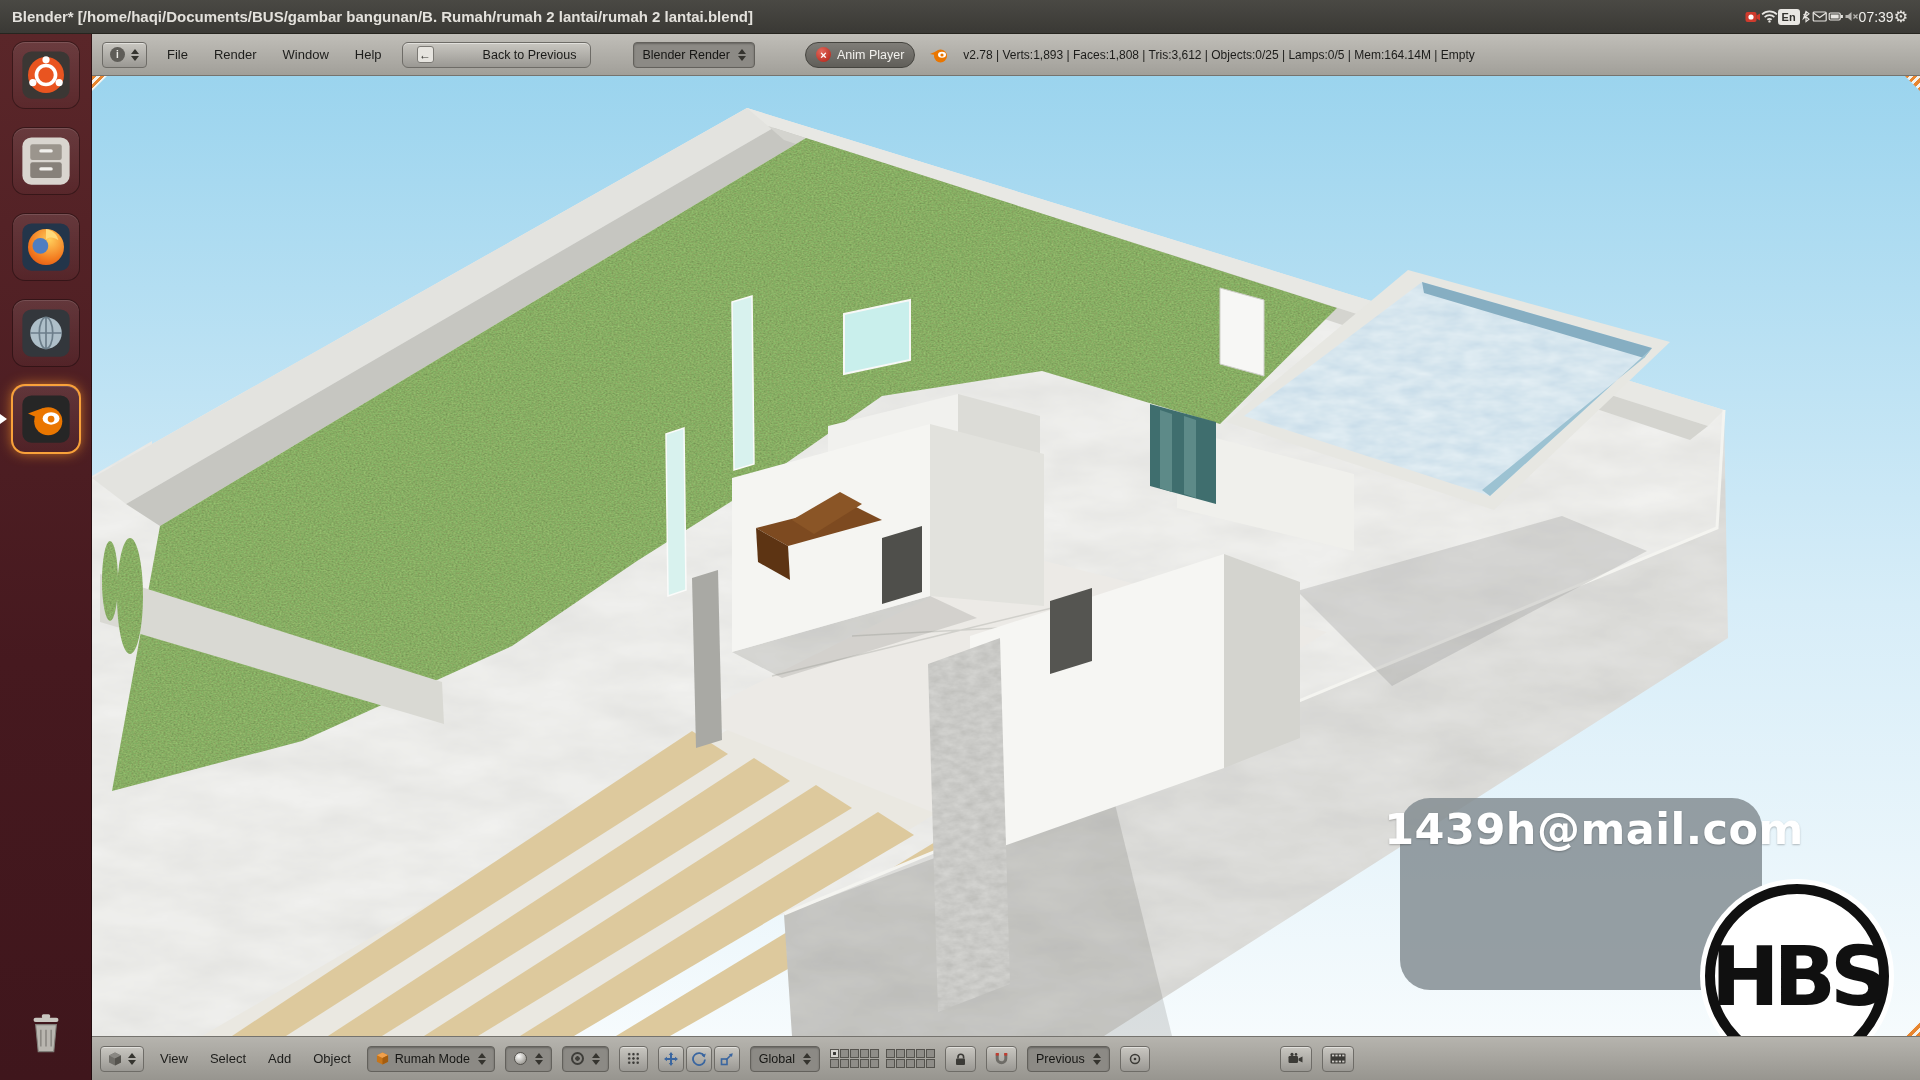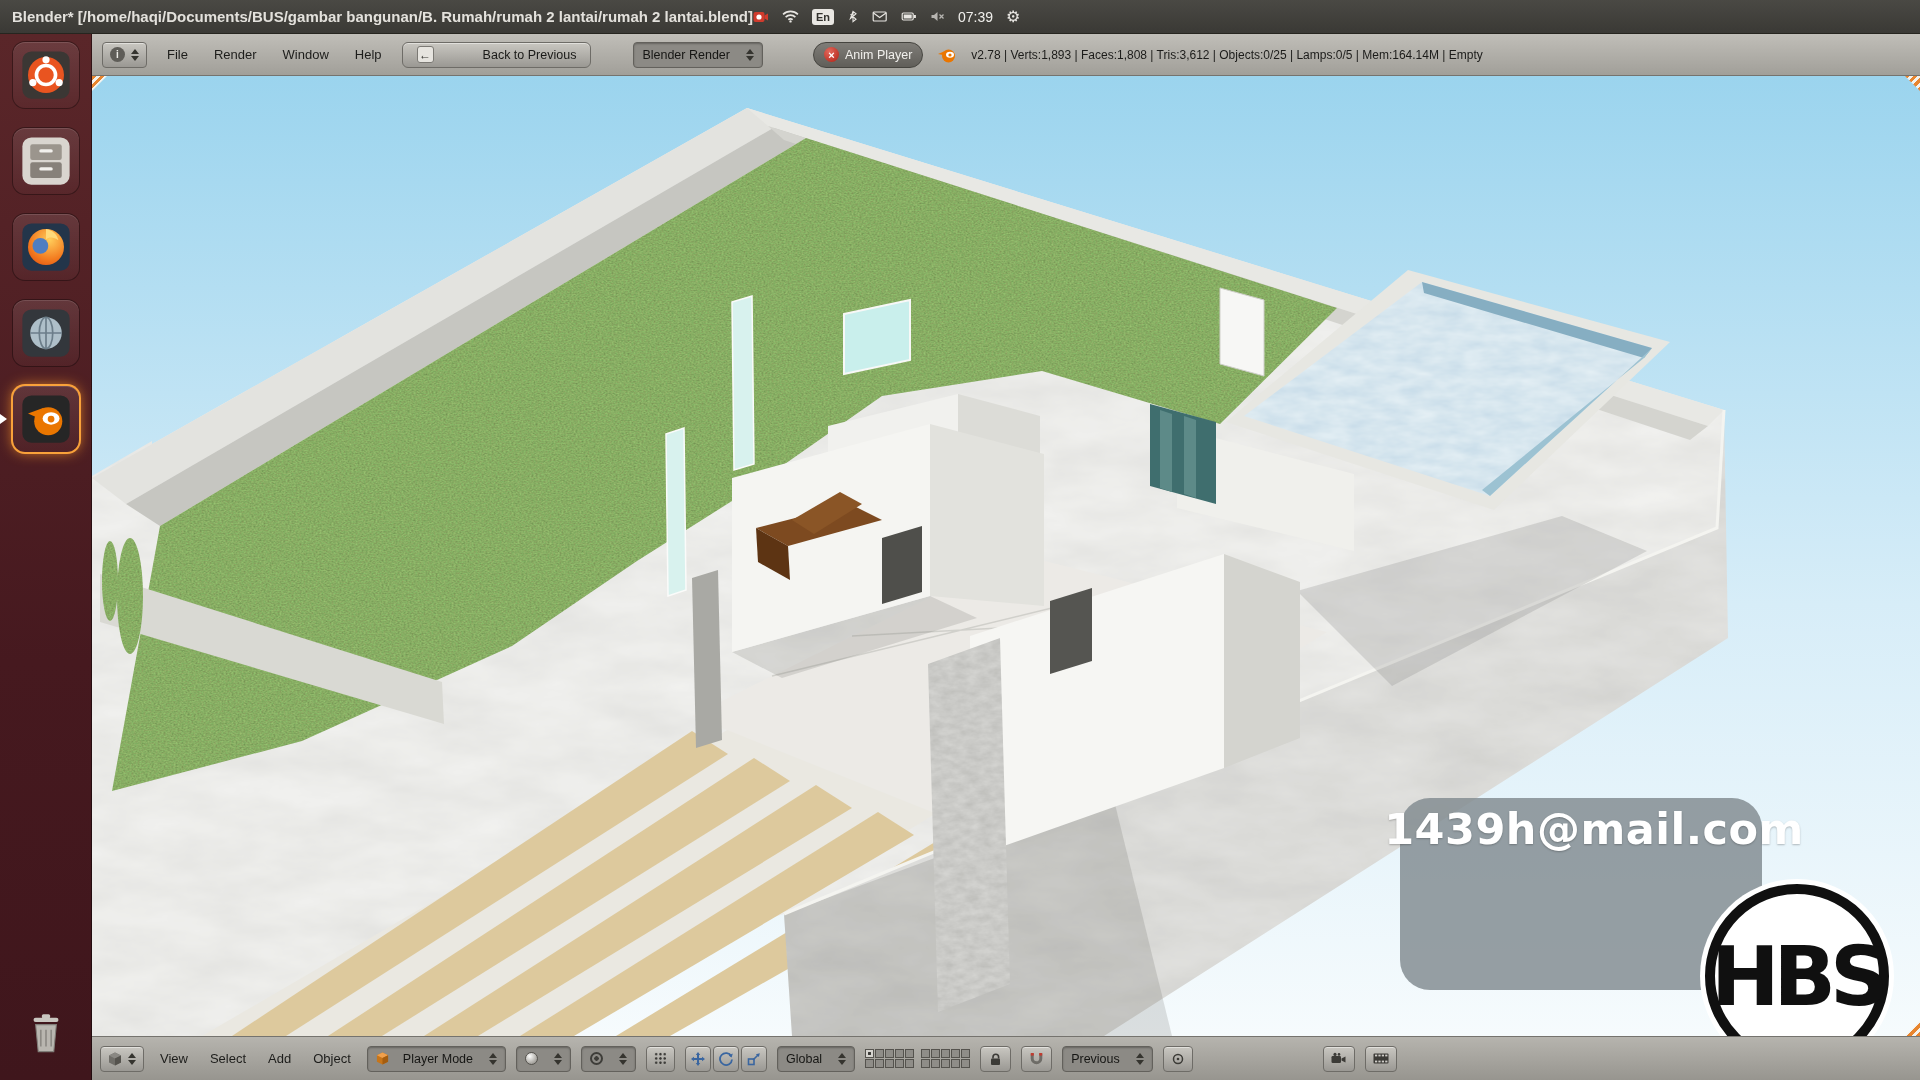--- a/index.html
+++ b/index.html
@@ -3,25 +3,25 @@
 <meta charset="utf-8">
 <style>
   html,body{margin:0;padding:0;background:#222;}
   *{box-sizing:border-box;}
   #screen{position:relative;width:1920px;height:1080px;overflow:hidden;
           font-family:"Liberation Sans",sans-serif;background:#000;user-select:none;}
 
   
   .topbar{position:absolute;left:0;top:0;width:1920px;height:34px;
           background:linear-gradient(#4a4944,#3a3935);
-          display:flex;align-items:center;
+          display:flex;align-items:center;justify-content:space-between;
           padding:0 12px;border-bottom:1px solid #26251f;}
   .topbar .title{color:#e3e1dc;font-size:15px;font-weight:bold;white-space:nowrap;
                  overflow:hidden;text-overflow:ellipsis;max-width:1300px;}
-  .tray{display:flex;align-items:center;gap:13px;}
+  .tray{display:flex;align-items:center;}
   .tray svg{display:block;}
   .kbd-box{background:#e9e7e3;color:#33322e;font-size:11px;font-weight:bold;
            border-radius:3px;padding:1px 4px;line-height:14px;}
   .time{color:#f0efec;font-size:14px;}
   .gear{color:#e8e6e2;font-size:16px;line-height:1;}
 
   
   .launcher{position:absolute;left:0;top:34px;width:92px;height:1046px;
             background:linear-gradient(180deg,#5a2629,#46191f 60%,#3f161c);
             border-right:1px solid rgba(0,0,0,.45);
@@ -43,21 +43,21 @@
   .bheader{height:42px;background:linear-gradient(#c0beb8,#a19f99);
            border-bottom:1px solid #75736e;display:flex;align-items:center;
            gap:14px;padding:0 10px;flex:none;}
   .vheader{height:44px;background:linear-gradient(#b6b4ae,#97958f);
            border-top:1px solid #75736e;display:flex;align-items:center;
            gap:10px;padding:0 8px;flex:none;}
   .menu{font-size:13px;color:#1d1d1b;padding:0 6px;cursor:default;text-align:center;}
   .hbtn{display:flex;align-items:center;gap:4px;height:26px;padding:0 7px;border-radius:4px;
         background:linear-gradient(#c9c7c1,#9a9893);border:1px solid #6e6c67;
         box-shadow:inset 0 1px 0 rgba(255,255,255,.45);}
-  .dropdown{display:flex;align-items:center;gap:14px;height:26px;padding:0 8px;border-radius:4px;
+  .dropdown{display:flex;align-items:center;gap:6px;height:26px;padding:0 8px;border-radius:4px;
         background:#8c8a85;border:1px solid #63615c;color:#161614;font-size:12.5px;
         box-shadow:inset 0 1px 2px rgba(0,0,0,.28);}
   .btn-dark{display:flex;align-items:center;gap:6px;height:26px;padding:0 10px;border-radius:13px;
         background:linear-gradient(#7f7d78,#605e59);border:1px solid #45443f;
         color:#f1f0ed;font-size:12.5px;}
   .dd{display:flex;flex-direction:column;align-items:center;margin-left:2px;}
   .dd .tu{width:0;height:0;border-left:4px solid transparent;border-right:4px solid transparent;
           border-bottom:5px solid #35342f;}
   .dd .td{width:0;height:0;border-left:4px solid transparent;border-right:4px solid transparent;
           border-top:5px solid #35342f;margin-top:2px;}
@@ -399,21 +399,21 @@
       <span class="menu">Select</span>
       <span class="menu">Add</span>
       <span class="menu">Object</span>
 
       <div class="dropdown">
         <svg width="13" height="13" viewBox="0 0 14 14">
           <path d="M7 0.5 13 3.5 13 10.5 7 13.5 1 10.5 1 3.5Z" fill="#c77519"></path>
           <path d="M1 3.5 7 6.5 13 3.5 7 0.5Z" fill="#f0a04c"></path>
           <path d="M7 6.5 13 3.5 13 10.5 7 13.5Z" fill="#a45d10"></path>
         </svg>
-        <span>Player Mode</span>
+        <span>Rumah Mode</span>
         <span class="dd">
             <i class="tu"></i>
             <i class="td"></i>
           </span>
       </div>
 
       <div class="dropdown">
         <span class="sphere"></span>
         <span class="dd">
             <i class="tu"></i>

